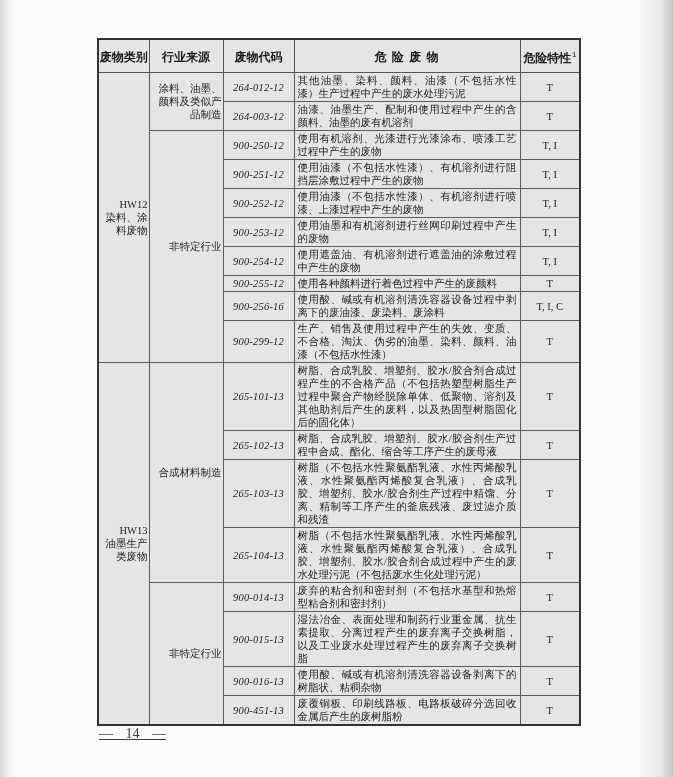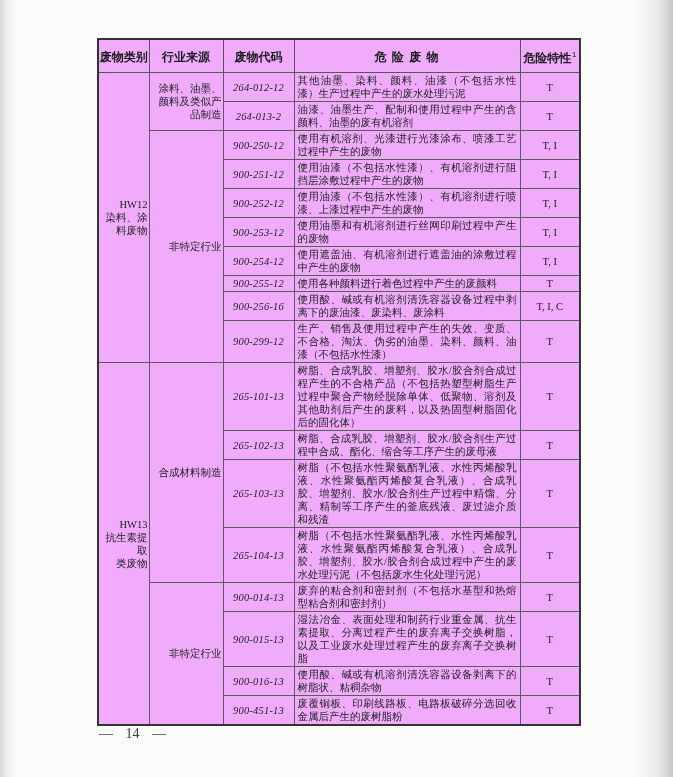--- a/index.html
+++ b/index.html
@@ -7,42 +7,42 @@
     width:673px;height:777px;position:relative;overflow:hidden;
     background:#fbfbfa;
     font-family:"Liberation Serif","DejaVu Serif",serif;
   }
   .edge{position:absolute;top:0;height:777px;pointer-events:none;}
   .edge-left{left:0;width:16px;background:linear-gradient(90deg,#d8d8d8 0%,#eeeeee 45%,rgba(251,251,250,0) 100%);}
   .edge-right{right:0;width:36px;background:linear-gradient(270deg,#c6c6c6 0%,#e9e9e9 40%,rgba(251,251,250,0) 100%);}
   table.waste-table{
     position:absolute;left:97px;top:38px;width:482px;
     border-collapse:collapse;table-layout:fixed;
-    border:2px solid #333;background:#f0abfc;
+    border:2px solid #333;background:#e5e5e5;
   }
   th{
     font-family:"Liberation Sans","DejaVu Sans",sans-serif;
     font-weight:bold;font-size:12px;line-height:14px;
     color:#1c1c1c;text-align:center;
     border:1px solid #565656;padding:8px 0 7px 0;
   }
   th.waste-head{letter-spacing:1px;}
   td{
     border:1px solid #5c5c5c;
     font-size:10.5px;line-height:13px;color:#232323;
     padding:1px 3px;vertical-align:middle;
   }
   td.cat-cell,td.ind-cell{text-align:right;white-space:pre-line;padding:1px 1px;}
   td.code-cell{text-align:center;white-space:nowrap;letter-spacing:0.2px;font-style:italic;}
   td.waste-cell{text-align:justify;}
   td.hazard-cell{text-align:center;white-space:nowrap;}
   sup.footnote{font-size:7px;color:#4a4a4a;margin-left:1px;}
   .page-number{
     position:absolute;left:99px;top:726px;width:90px;
-    font-size:14px;color:#3d3d3d;word-spacing:9px;text-align:left;
+    font-size:14px;color:#3d3d3d;word-spacing:9px;text-align:left;text-decoration:underline;
   }
 </style>
 </head>
 <body>
 
 <div class="edge edge-left"></div>
 <div class="edge edge-right"></div>
 
 <table class="waste-table">
   <colgroup>
@@ -67,21 +67,21 @@
 染料、涂
 料废物</td>
         <td class="ind-cell" rowspan="2">涂料、油墨、
 颜料及类似产
 品制造</td>
         <td class="code-cell">264-012-12</td>
         <td class="waste-cell">其他油墨、染料、颜料、油漆（不包括水性漆）生产过程中产生的废水处理污泥</td>
         <td class="hazard-cell">T</td>
       </tr>
       <tr>
-        <td class="code-cell">264-013-2</td>
+        <td class="code-cell">264-003-12</td>
         <td class="waste-cell">油漆、油墨生产、配制和使用过程中产生的含颜料、油墨的废有机溶剂</td>
         <td class="hazard-cell">T</td>
       </tr>
       <tr>
         <td class="ind-cell" rowspan="8">非特定行业</td>
         <td class="code-cell">900-250-12</td>
         <td class="waste-cell">使用有机溶剂、光漆进行光漆涂布、喷漆工艺过程中产生的废物</td>
         <td class="hazard-cell">T, I</td>
       </tr>
       <tr>
@@ -114,21 +114,21 @@
         <td class="waste-cell">使用酸、碱或有机溶剂清洗容器设备过程中剥离下的废油漆、废染料、废涂料</td>
         <td class="hazard-cell">T, I, C</td>
       </tr>
       <tr>
         <td class="code-cell">900-299-12</td>
         <td class="waste-cell">生产、销售及使用过程中产生的失效、变质、不合格、淘汰、伪劣的油墨、染料、颜料、油漆（不包括水性漆）</td>
         <td class="hazard-cell">T</td>
       </tr>
       <tr>
         <td class="cat-cell" rowspan="8">HW13
-抗生素提取
+油墨生产
 类废物</td>
         <td class="ind-cell" rowspan="4">合成材料制造</td>
         <td class="code-cell">265-101-13</td>
         <td class="waste-cell">树脂、合成乳胶、增塑剂、胶水/胶合剂合成过程产生的不合格产品（不包括热塑型树脂生产过程中聚合产物经脱除单体、低聚物、溶剂及其他助剂后产生的废料，以及热固型树脂固化后的固化体）</td>
         <td class="hazard-cell">T</td>
       </tr>
       <tr>
         <td class="code-cell">265-102-13</td>
         <td class="waste-cell">树脂、合成乳胶、增塑剂、胶水/胶合剂生产过程中合成、酯化、缩合等工序产生的废母液</td>
         <td class="hazard-cell">T</td>

